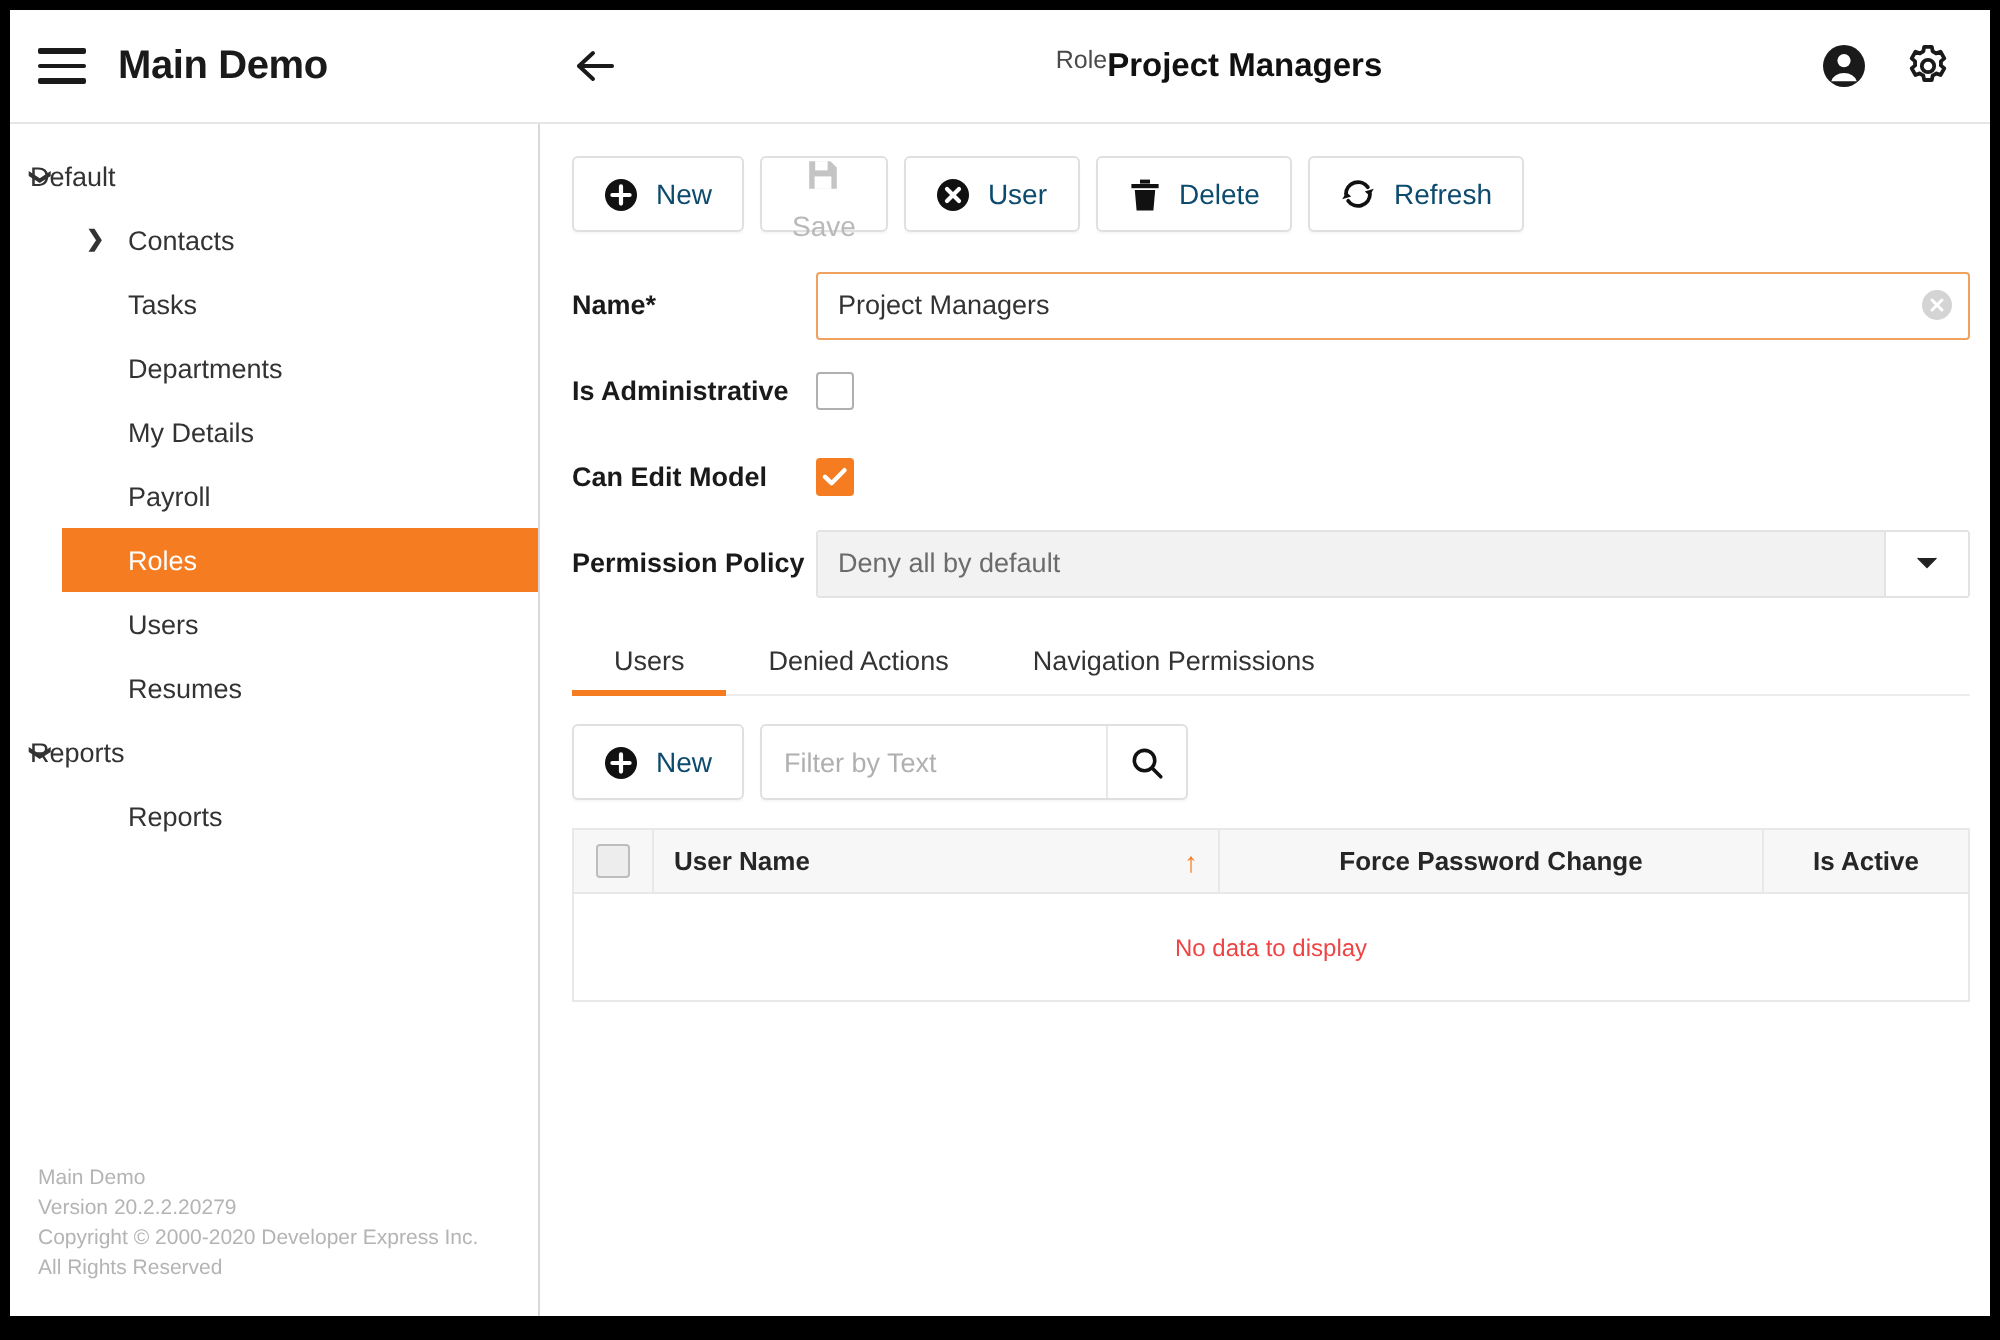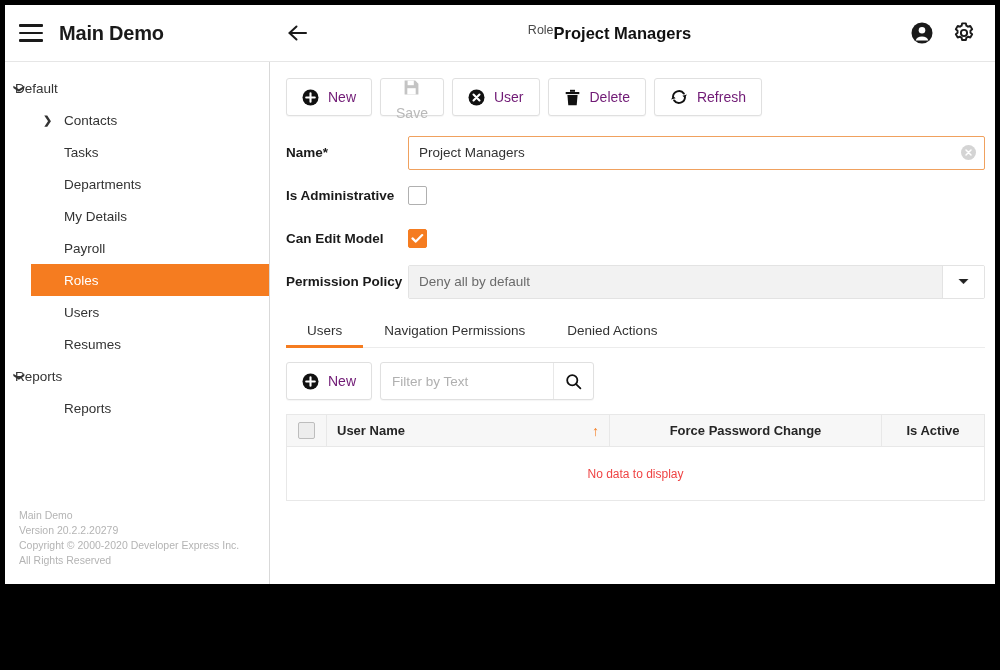--- a/index.html
+++ b/index.html
@@ -11,21 +11,21 @@
     background: #000000;
     font-family: "Liberation Sans", sans-serif;
   }
 
   
   #app-frame {
     position: absolute;
     left: 5px;
     top: 5px;
     width: 990px;
-    height: 579px;
+    height: 653px;
     background: #ffffff;
     display: flex;
     flex-direction: column;
     overflow: hidden;
   }
 
   
   #topbar {
     height: 57px;
     min-height: 57px;
@@ -201,21 +201,21 @@
   .tb-btn {
     height: 38px;
     border: 1px solid #e0e0e0;
     background: #ffffff;
     border-radius: 3px;
     display: flex;
     align-items: center;
     gap: 9px;
     padding: 0 15px;
     font-size: 14px;
-    color: #701a75;
+    color: #0c4a6e;
     cursor: pointer;
     box-shadow: 0 1px 1px rgba(0,0,0,0.04);
     white-space: nowrap;
   }
   .tb-btn.disabled {
     color: #b9b9b9;
     cursor: default;
     flex-direction: column;
   }
   .tb-btn .ic { display: flex; align-items: center; }
@@ -589,22 +589,22 @@
           <div class="sbtn">
             <svg width="11" height="7" viewBox="0 0 11 7">
               <path d="M0.8 1 L5.5 5.8 L10.2 1" fill="#222222" stroke="#222222" stroke-width="0.6"></path>
             </svg>
           </div>
         </div>
       </div>
 
       <div id="tabs">
           <div class="tab active">Users</div>
+          <div class="tab">Denied Actions</div>
           <div class="tab">Navigation Permissions</div>
-          <div class="tab">Denied Actions</div>
         </div>
 
       <div id="grid-toolbar">
         <div class="tb-btn">
           <span class="ic">
             <svg width="17" height="17" viewBox="0 0 17 17">
               <circle cx="8.5" cy="8.5" r="8" fill="#111111"></circle>
               <path d="M8.5 4.2 V12.8 M4.2 8.5 H12.8" stroke="#ffffff" stroke-width="2.1" stroke-linecap="round"></path>
             </svg>
           </span>

